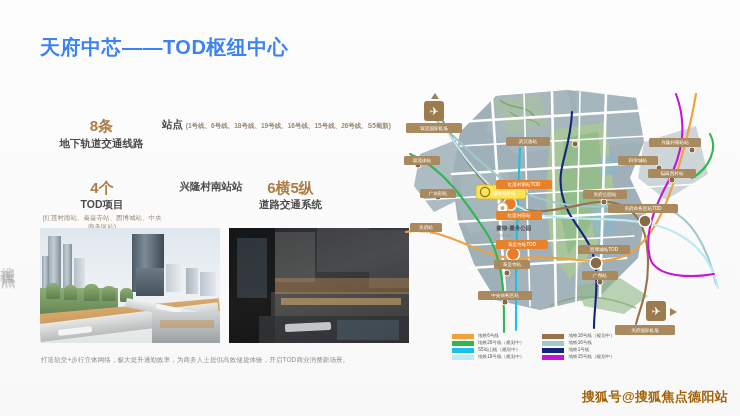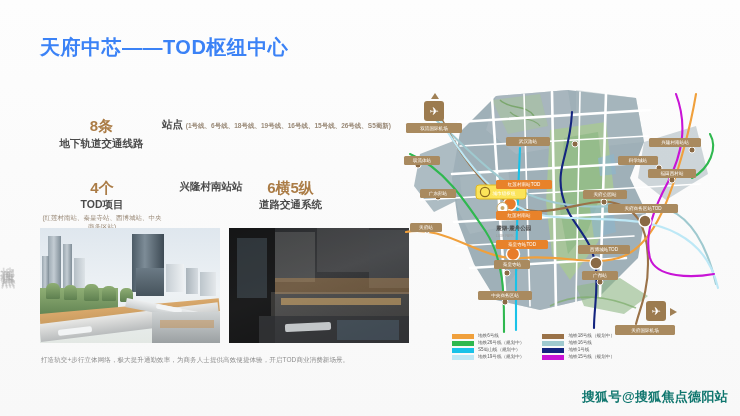--- a/index.html
+++ b/index.html
@@ -93,21 +93,21 @@
   
   #wm-left {
     position:absolute; left:-2px; top:255px;
     font-size:15px; color:rgba(150,150,150,.30); font-weight:bold;
     writing-mode:vertical-rl; letter-spacing:2px;
   }
   #wm-right {
     position:absolute; right:12px; bottom:10px;
     display:flex; align-items:center; gap:3px;
   }
-  #wm-text { font-size:13px; font-weight:bold; color:#0f766e; letter-spacing:.3px; }
+  #wm-text { font-size:13px; font-weight:bold; color:#a16207; letter-spacing:.3px; }
 </style>
 </head>
 <body>
 
 <div id="page">
   <div id="panel"></div>
 
   <div id="header">
     <div id="title">天府中芯——TOD枢纽中心</div>
   </div>

